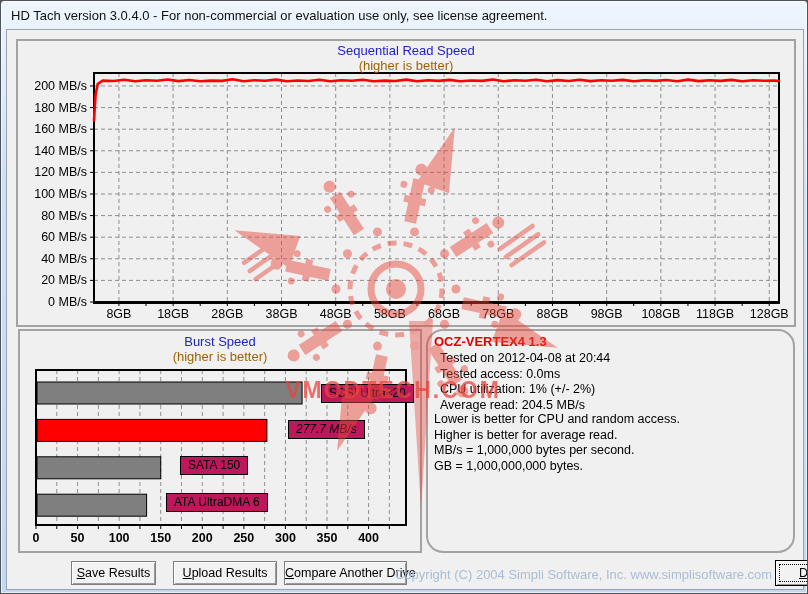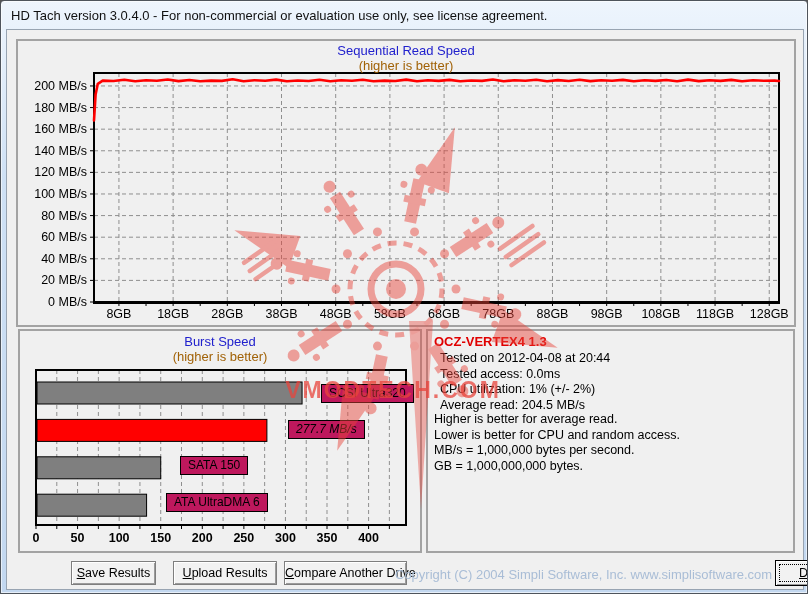--- a/index.html
+++ b/index.html
@@ -16,21 +16,21 @@
     display:flex;align-items:center;padding-left:9px;
     font-size:13px;color:#111;white-space:nowrap;
   }
   #client{
     position:absolute;left:5px;top:28px;width:798px;height:561px;
     background:#f0f0f0;border:1px solid #98a4b2;
   }
   .panel{position:absolute;background:#f0f0f0;border:2px solid #a3a3a3;}
   #panel-read{left:9px;top:9px;width:780px;height:288px;}
   #panel-burst{left:11px;top:299px;width:404px;height:224px;}
-  #panel-info{left:419px;top:299px;width:369px;height:224px;}
+  #panel-info{left:419px;top:299px;width:369px;height:224px;border-radius:17px;}
   .chart-title{position:absolute;left:0;right:0;text-align:center;color:#2121cd;font-size:13px;line-height:14px;}
   .chart-sub{position:absolute;left:0;right:0;text-align:center;color:#a16207;font-size:13px;line-height:14px;}
   #panel-read .chart-title{top:3px;} #panel-read .chart-sub{top:18px;}
   #panel-burst .chart-title{top:4px;} #panel-burst .chart-sub{top:19px;}
   svg.chart{position:absolute;left:0;top:0;}
   .tag{
     position:absolute;background:#be185d;border:1px solid #000;
     font-size:12px;color:#000;padding:1px 7px 2px 7px;white-space:nowrap;
   }
   #tag-0{left:301px;top:53px;} #tag-1{left:268px;top:89px;font-style:italic;}
@@ -226,22 +226,22 @@
 
     <div id="panel-info" class="panel">
       <div id="info-title">OCZ-VERTEX4 1.3</div>
       <div id="info-tests">
         <div>Tested on 2012-04-08 at 20:44</div>
         <div>Tested access: 0.0ms</div>
         <div>CPU utilization: 1% (+/- 2%)</div>
         <div>Average read: 204.5 MB/s</div>
       </div>
       <div id="info-notes">
+        <div>Lower is better for CPU and random access.</div>
         <div>Higher is better for average read.</div>
-        <div>Lower is better for CPU and random access.</div>
         <div>MB/s = 1,000,000 bytes per second.</div>
         <div>GB = 1,000,000,000 bytes.</div>
       </div>
     </div>
 
     <div id="btn-save" class="btn"><u>S</u>ave Results</div>
     <div id="btn-upload" class="btn"><u>U</u>pload Results</div>
     <div id="btn-compare" class="btn"><u>C</u>ompare Another Drive</div>
     <div id="copyright">Copyright (C) 2004 Simpli Software, Inc.  www.simplisoftware.com</div>
     <div id="btn-done" class="btn">

